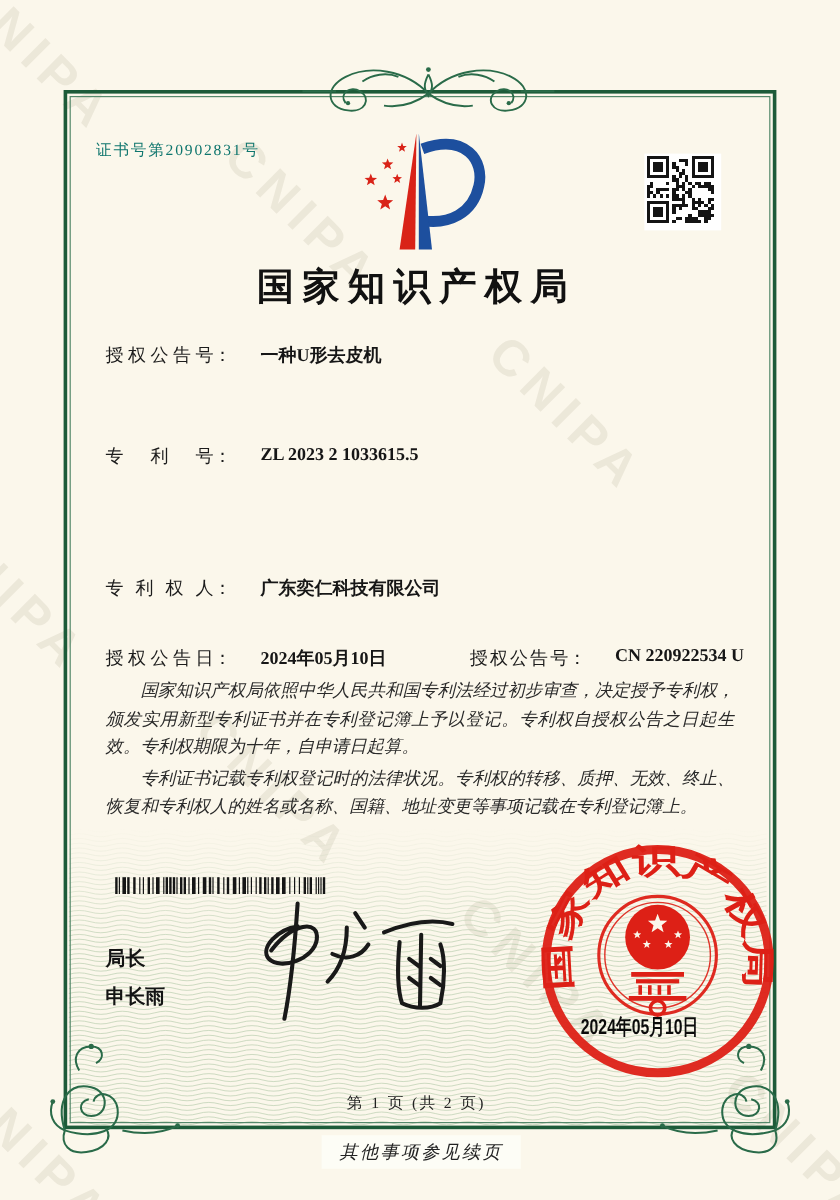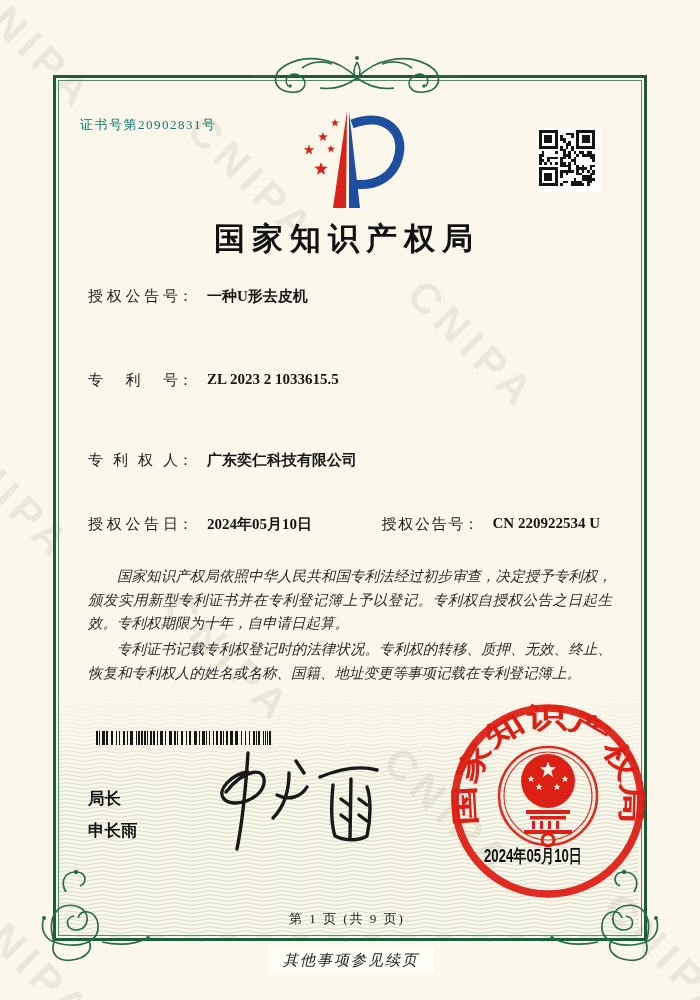--- a/index.html
+++ b/index.html
@@ -22,21 +22,21 @@
          -webkit-mask-image:linear-gradient(180deg,transparent,#000 95px);
          mask-image:linear-gradient(180deg,transparent,#000 95px);}
 
   .cert-no{position:absolute;left:80px;top:116px;font-size:13px;letter-spacing:1.5px;color:#0f766e;}
   .title{position:absolute;left:53px;width:588px;top:218px;text-align:center;
          font-size:31px;font-weight:bold;letter-spacing:7px;color:#111;}
 
   .row{position:absolute;left:88px;font-size:15px;color:#1c1c1c;white-space:nowrap;}
   .lbl{display:inline-block;width:90px;text-align:justify;text-align-last:justify;vertical-align:top;}
   .cln{display:inline-block;vertical-align:top;}
-  .val{display:inline-block;font-weight:700;margin-left:14px;vertical-align:top;color:#161616;text-align:center;}
+  .val{display:inline-block;font-weight:700;margin-left:24px;vertical-align:top;color:#161616;text-align:center;}
   .val-wrap{white-space:normal;width:436px;line-height:21px;}
 
   .para{position:absolute;left:88px;width:524px;font-size:14.5px;line-height:23.5px;
         font-style:italic;color:#2a2a2a;text-align:justify;text-indent:2em;margin:0;}
 
   #barcode{position:absolute;left:96px;top:731px;width:180px;height:14px;font-size:0;}
   #barcode span{display:inline-block;height:14px;background:#151515;vertical-align:top;}
 
   .sig-title{position:absolute;left:88px;top:788px;font-size:16.5px;font-weight:bold;
         font-family:"Liberation Sans","DejaVu Sans",sans-serif;color:#141414;}
@@ -343,24 +343,24 @@
   </div>
 
   <div class="title">国家知识产权局</div>
 
   <div class="row" style="top:287px">
     <span class="lbl">授权公告号</span><span class="cln">：</span><span class="val">一种U形去皮机</span>
   </div>
   <div class="row" style="top:371px">
     <span class="lbl">专利号</span><span class="cln">：</span><span class="val">ZL 2023 2 1033615.5</span>
   </div>
-  <div class="row" style="top:451px">
+  <div class="row" style="top:481px">
     <span class="lbl">专利权人</span><span class="cln">：</span><span class="val">广东奕仁科技有限公司</span>
   </div>
-  <div class="row" style="top:515px">
+  <div class="row" style="top:539px">
     <span class="lbl">授权公告日</span><span class="cln">：</span><span class="val">2024年05月10日</span>
     <span style="display:inline-block;width:62px"></span>
     <span class="lbl" style="width:82px">授权公告号</span><span class="cln">：</span><span class="val">CN 220922534 U</span>
   </div>
 
   <p class="para" style="top:565px">国家知识产权局依照中华人民共和国专利法经过初步审查，决定授予专利权，颁发实用新型专利证书并在专利登记簿上予以登记。专利权自授权公告之日起生效。专利权期限为十年，自申请日起算。</p>
   <p class="para" style="top:638px">专利证书记载专利权登记时的法律状况。专利权的转移、质押、无效、终止、恢复和专利权人的姓名或名称、国籍、地址变更等事项记载在专利登记簿上。</p>
 
   <div id="barcode"><span style="width: 2px; margin-right: 1px;"></span><span style="width: 1px; margin-right: 2px;"></span><span style="width: 3px; margin-right: 1px;"></span><span style="width: 2px; margin-right: 3px;"></span><span style="width: 2px; margin-right: 3px;"></span><span style="width: 1px; margin-right: 2px;"></span><span style="width: 1px; margin-right: 3px;"></span><span style="width: 2px; margin-right: 2px;"></span><span style="width: 1px; margin-right: 2px;"></span><span style="width: 3px; margin-right: 3px;"></span><span style="width: 1px; margin-right: 1px;"></span><span style="width: 2px; margin-right: 1px;"></span><span style="width: 2px; margin-right: 1px;"></span><span style="width: 2px; margin-right: 1px;"></span><span style="width: 1px; margin-right: 2px;"></span><span style="width: 2px; margin-right: 1px;"></span><span style="width: 2px; margin-right: 2px;"></span><span style="width: 1px; margin-right: 2px;"></span><span style="width: 3px; margin-right: 2px;"></span><span style="width: 1px; margin-right: 3px;"></span><span style="width: 3px; margin-right: 2px;"></span><span style="width: 2px; margin-right: 1px;"></span><span style="width: 1px; margin-right: 3px;"></span><span style="width: 2px; margin-right: 3px;"></span><span style="width: 1px; margin-right: 2px;"></span><span style="width: 2px; margin-right: 3px;"></span><span style="width: 3px; margin-right: 2px;"></span><span style="width: 1px; margin-right: 2px;"></span><span style="width: 3px; margin-right: 1px;"></span><span style="width: 1px; margin-right: 2px;"></span><span style="width: 1px; margin-right: 3px;"></span><span style="width: 1px; margin-right: 2px;"></span><span style="width: 2px; margin-right: 2px;"></span><span style="width: 2px; margin-right: 1px;"></span><span style="width: 1px; margin-right: 2px;"></span><span style="width: 2px; margin-right: 2px;"></span><span style="width: 3px; margin-right: 2px;"></span><span style="width: 3px; margin-right: 3px;"></span><span style="width: 1px; margin-right: 3px;"></span><span style="width: 1px; margin-right: 3px;"></span><span style="width: 1px; margin-right: 3px;"></span><span style="width: 2px; margin-right: 1px;"></span><span style="width: 1px; margin-right: 1px;"></span><span style="width: 2px; margin-right: 3px;"></span><span style="width: 1px; margin-right: 1px;"></span><span style="width: 1px; margin-right: 1px;"></span><span style="width: 1px; margin-right: 1px;"></span><span style="width: 2px; margin-right: 1px;"></span></div>
 
@@ -409,18 +409,18 @@
       <rect x="85" y="121" width="3" height="8"></rect>
         <rect x="93" y="121" width="3" height="8"></rect>
       <rect x="101" y="121" width="3" height="8"></rect>
         <rect x="109" y="121" width="3" height="8"></rect>
       <rect x="77" y="130" width="48" height="4"></rect>
     </g>
     <circle cx="101" cy="140" r="6" fill="none" stroke="#dd2016" stroke-width="3"></circle>
     <text x="86" y="162" text-anchor="middle" font-size="18" font-weight="bold" fill="#0b0b0b" textLength="98" lengthAdjust="spacingAndGlyphs" font-family="Liberation Sans, sans-serif">2024年05月10日</text>
   </svg>
 
-  <div class="page-info">第 1 页 (共 9 页)</div>
+  <div class="page-info">第 1 页 (共 2 页)</div>
   <div class="note-band">
     <span>其他事项参见续页</span>
   </div>
 
 </div>
 
 </body></html>

